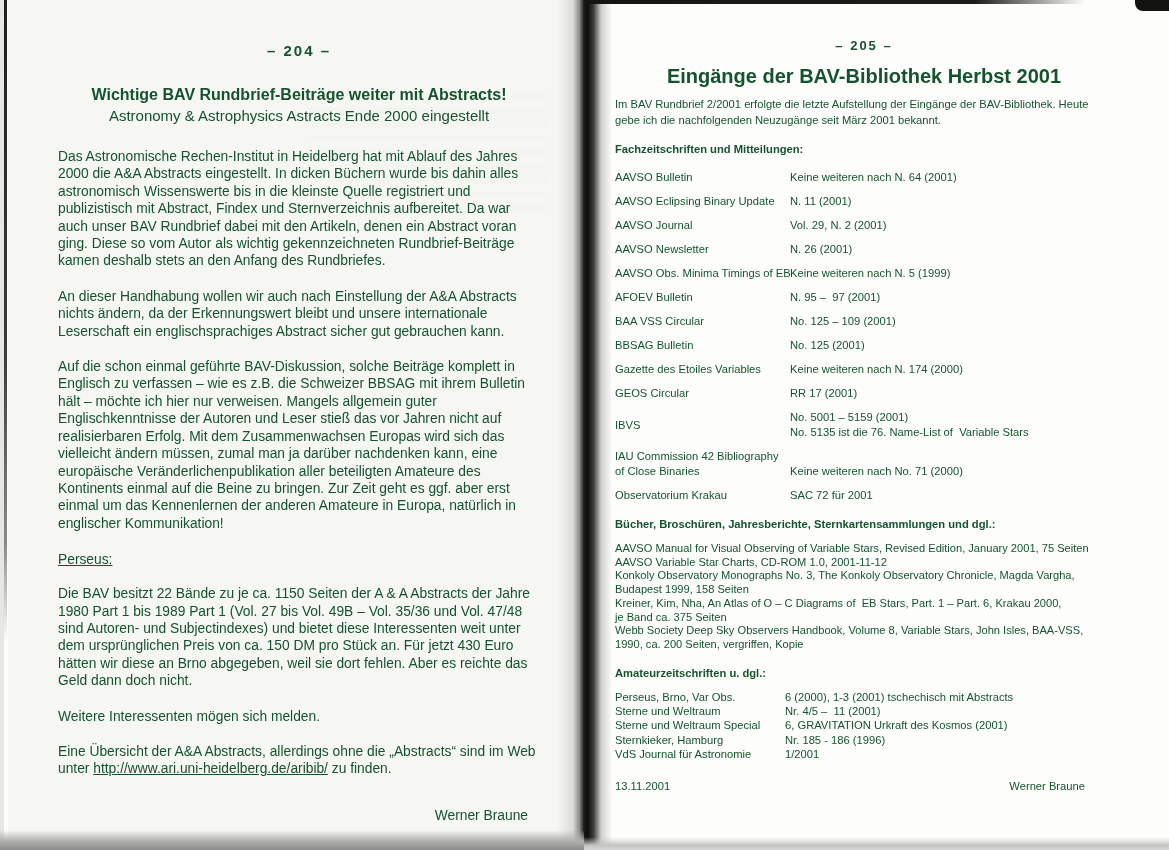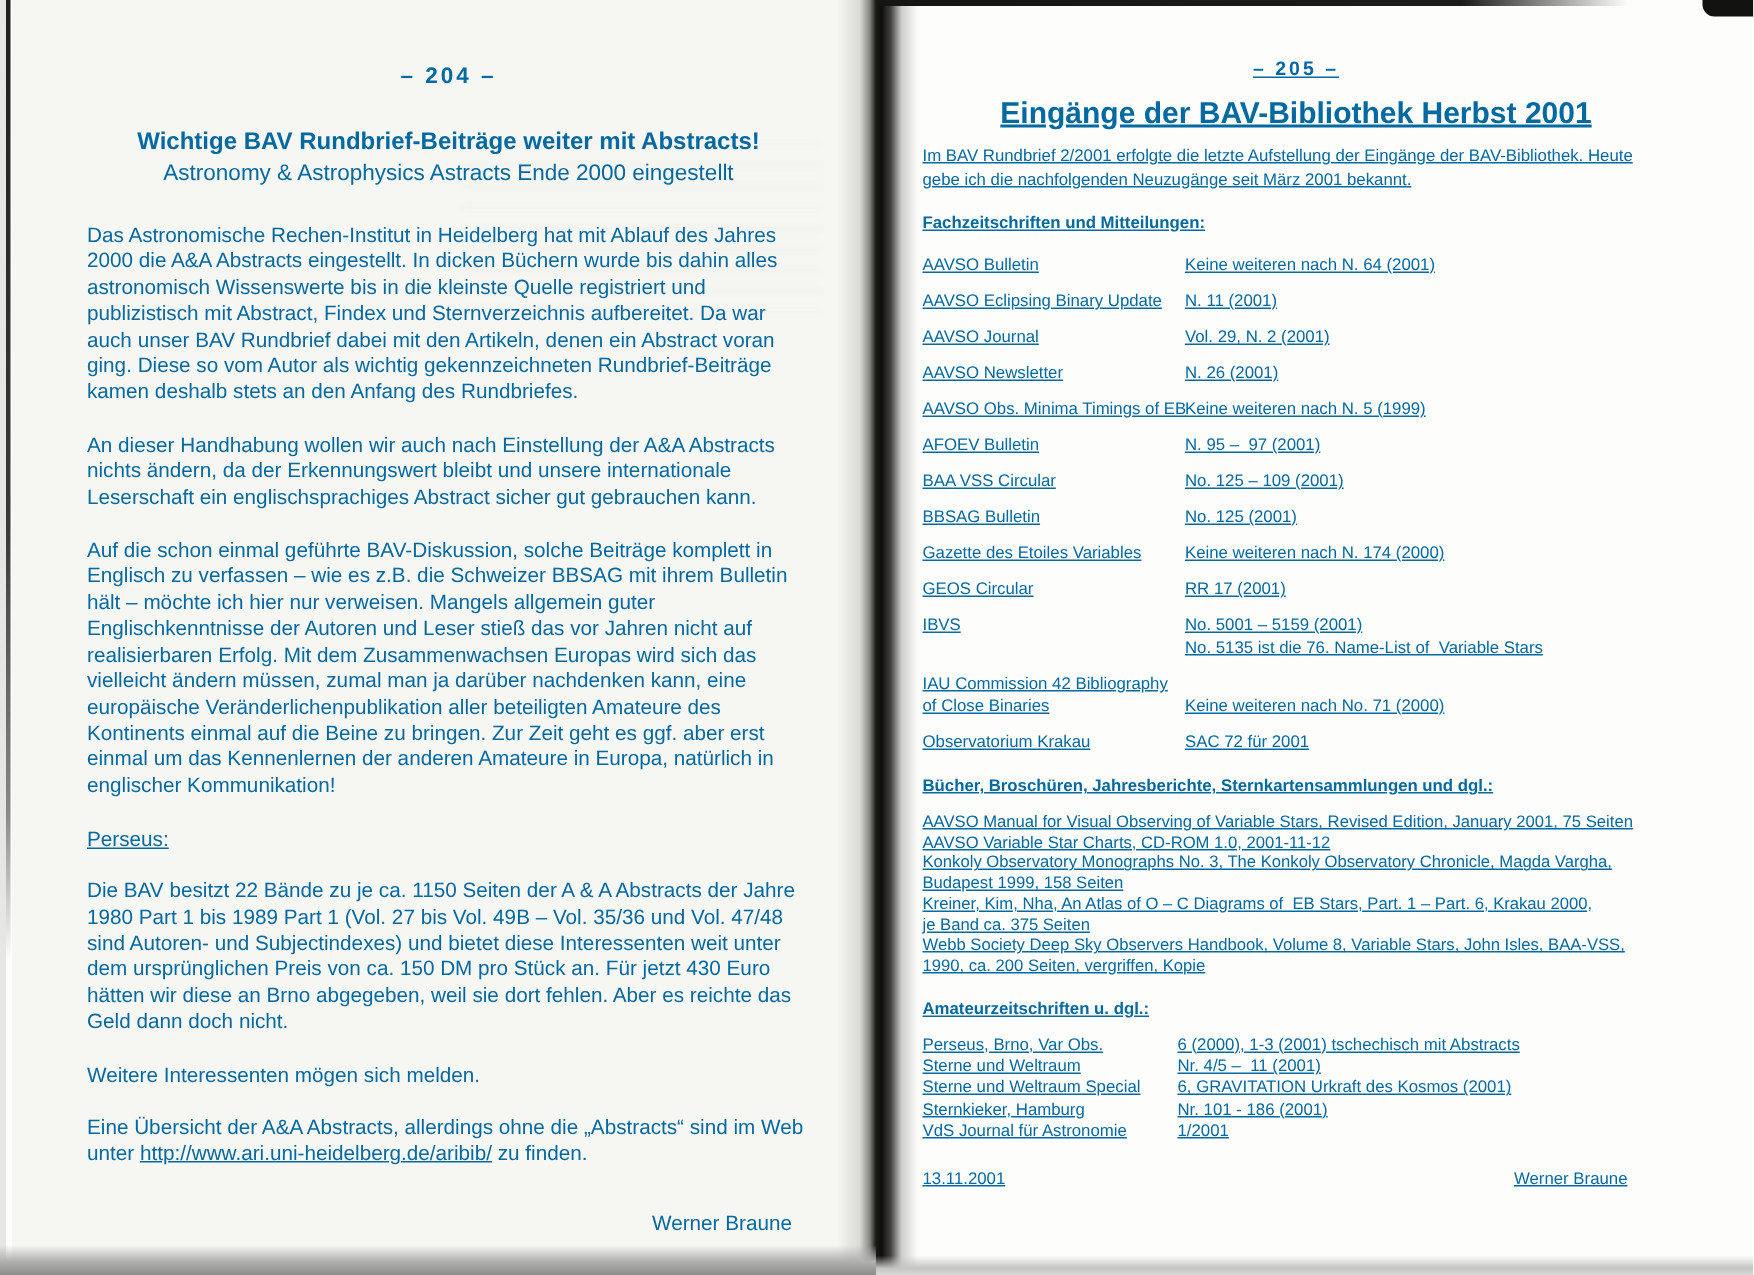--- a/index.html
+++ b/index.html
@@ -1,43 +1,43 @@
 <!DOCTYPE html>
 <html><head>
 <meta charset="utf-8">
 <style>
   html,body{margin:0;padding:0;background:#ffffff;}
   .sheet{
     position:relative;width:1169px;height:850px;overflow:hidden;
     background:#fdfdfc;
     font-family:"Liberation Sans","DejaVu Sans",sans-serif;
-    color:#0369a1;
+    color:#14532d;
   }
   .page{position:absolute;top:0;bottom:0;z-index:1;}
   .page.left{left:8px;width:562px;background:#f6f6f3;padding:42px 30px 0 50px;box-sizing:border-box;}
-  .page.right{left:600px;width:569px;background:#fdfdfc;padding:38px 56px 0 15px;box-sizing:border-box;text-decoration:underline;}
+  .page.right{left:600px;width:569px;background:#fdfdfc;padding:38px 56px 0 15px;box-sizing:border-box;}
 
   
   .left .pagenum{ text-align:center;font-size:15px;font-weight:600;letter-spacing:2px;}
   .left h1{ margin:27px 0 0 0;text-align:center;font-size:16px;font-weight:bold;}
   .left .subtitle{ margin-top:3px;text-align:center;font-size:15px;}
   .left p{ margin:0;font-size:13.8px;line-height:17.4px;}
   .left p.para{ margin-top:18px;}
   .left .hinweis{ margin-top:20px;font-size:13.8px;text-decoration:underline;}
   .left .url{ text-decoration:underline;color:inherit;}
   .left .sig{ margin-top:30px;text-align:right;padding-right:12px;font-size:13.8px;}
 
   
   .right{font-size:11.2px;line-height:15px;}
   .right .pagenum{ text-align:center;font-size:13px;font-weight:600;letter-spacing:2px;}
   .right h2{ margin:16px 0 0 0;text-align:center;font-size:20px;font-weight:bold;}
   .right .intro{ margin:13px 0 0 0;line-height:15.5px;}
   .right h3{ margin:14px 0 0 0;font-size:11.2px;font-weight:bold;}
   .right .journals{ margin-top:13px;}
-  .right .journals .row{ display:flex;align-items:flex-start;margin-bottom:9px;}
+  .right .journals .row{ display:flex;align-items:center;margin-bottom:9px;}
   .right .journals .row.multiline{ align-items:flex-end;margin-top:3px;}
   .right .jname{ width:175px;flex:none;white-space:pre;}
   .right .jval{ white-space:pre;}
   .right .books{ margin-top:10px;}
   .right .bline{ white-space:pre;line-height:13.7px;font-size:11.1px;}
   .right .amateur{ margin-top:9px;}
   .right .amateur .row{ display:flex;align-items:flex-start;}
   .right .aname{ width:170px;flex:none;white-space:pre;line-height:14.4px;}
   .right .aval{ white-space:pre;line-height:14.4px;}
   .right .footer{ display:flex;justify-content:space-between;margin-top:17px;padding-right:28px;}
@@ -204,21 +204,21 @@
           <div class="aval">Nr. 4/5 –  11 (2001)</div>
         </div>
 
         <div class="row">
           <div class="aname">Sterne und Weltraum Special</div>
           <div class="aval">6, GRAVITATION Urkraft des Kosmos (2001)</div>
         </div>
 
         <div class="row">
           <div class="aname">Sternkieker, Hamburg</div>
-          <div class="aval">Nr. 101 - 186 (2001)</div>
+          <div class="aval">Nr. 185 - 186 (1996)</div>
         </div>
 
         <div class="row">
           <div class="aname">VdS Journal für Astronomie</div>
           <div class="aval">1/2001</div>
         </div>
       </div>
 
     <div class="footer">
       <span>13.11.2001</span>

